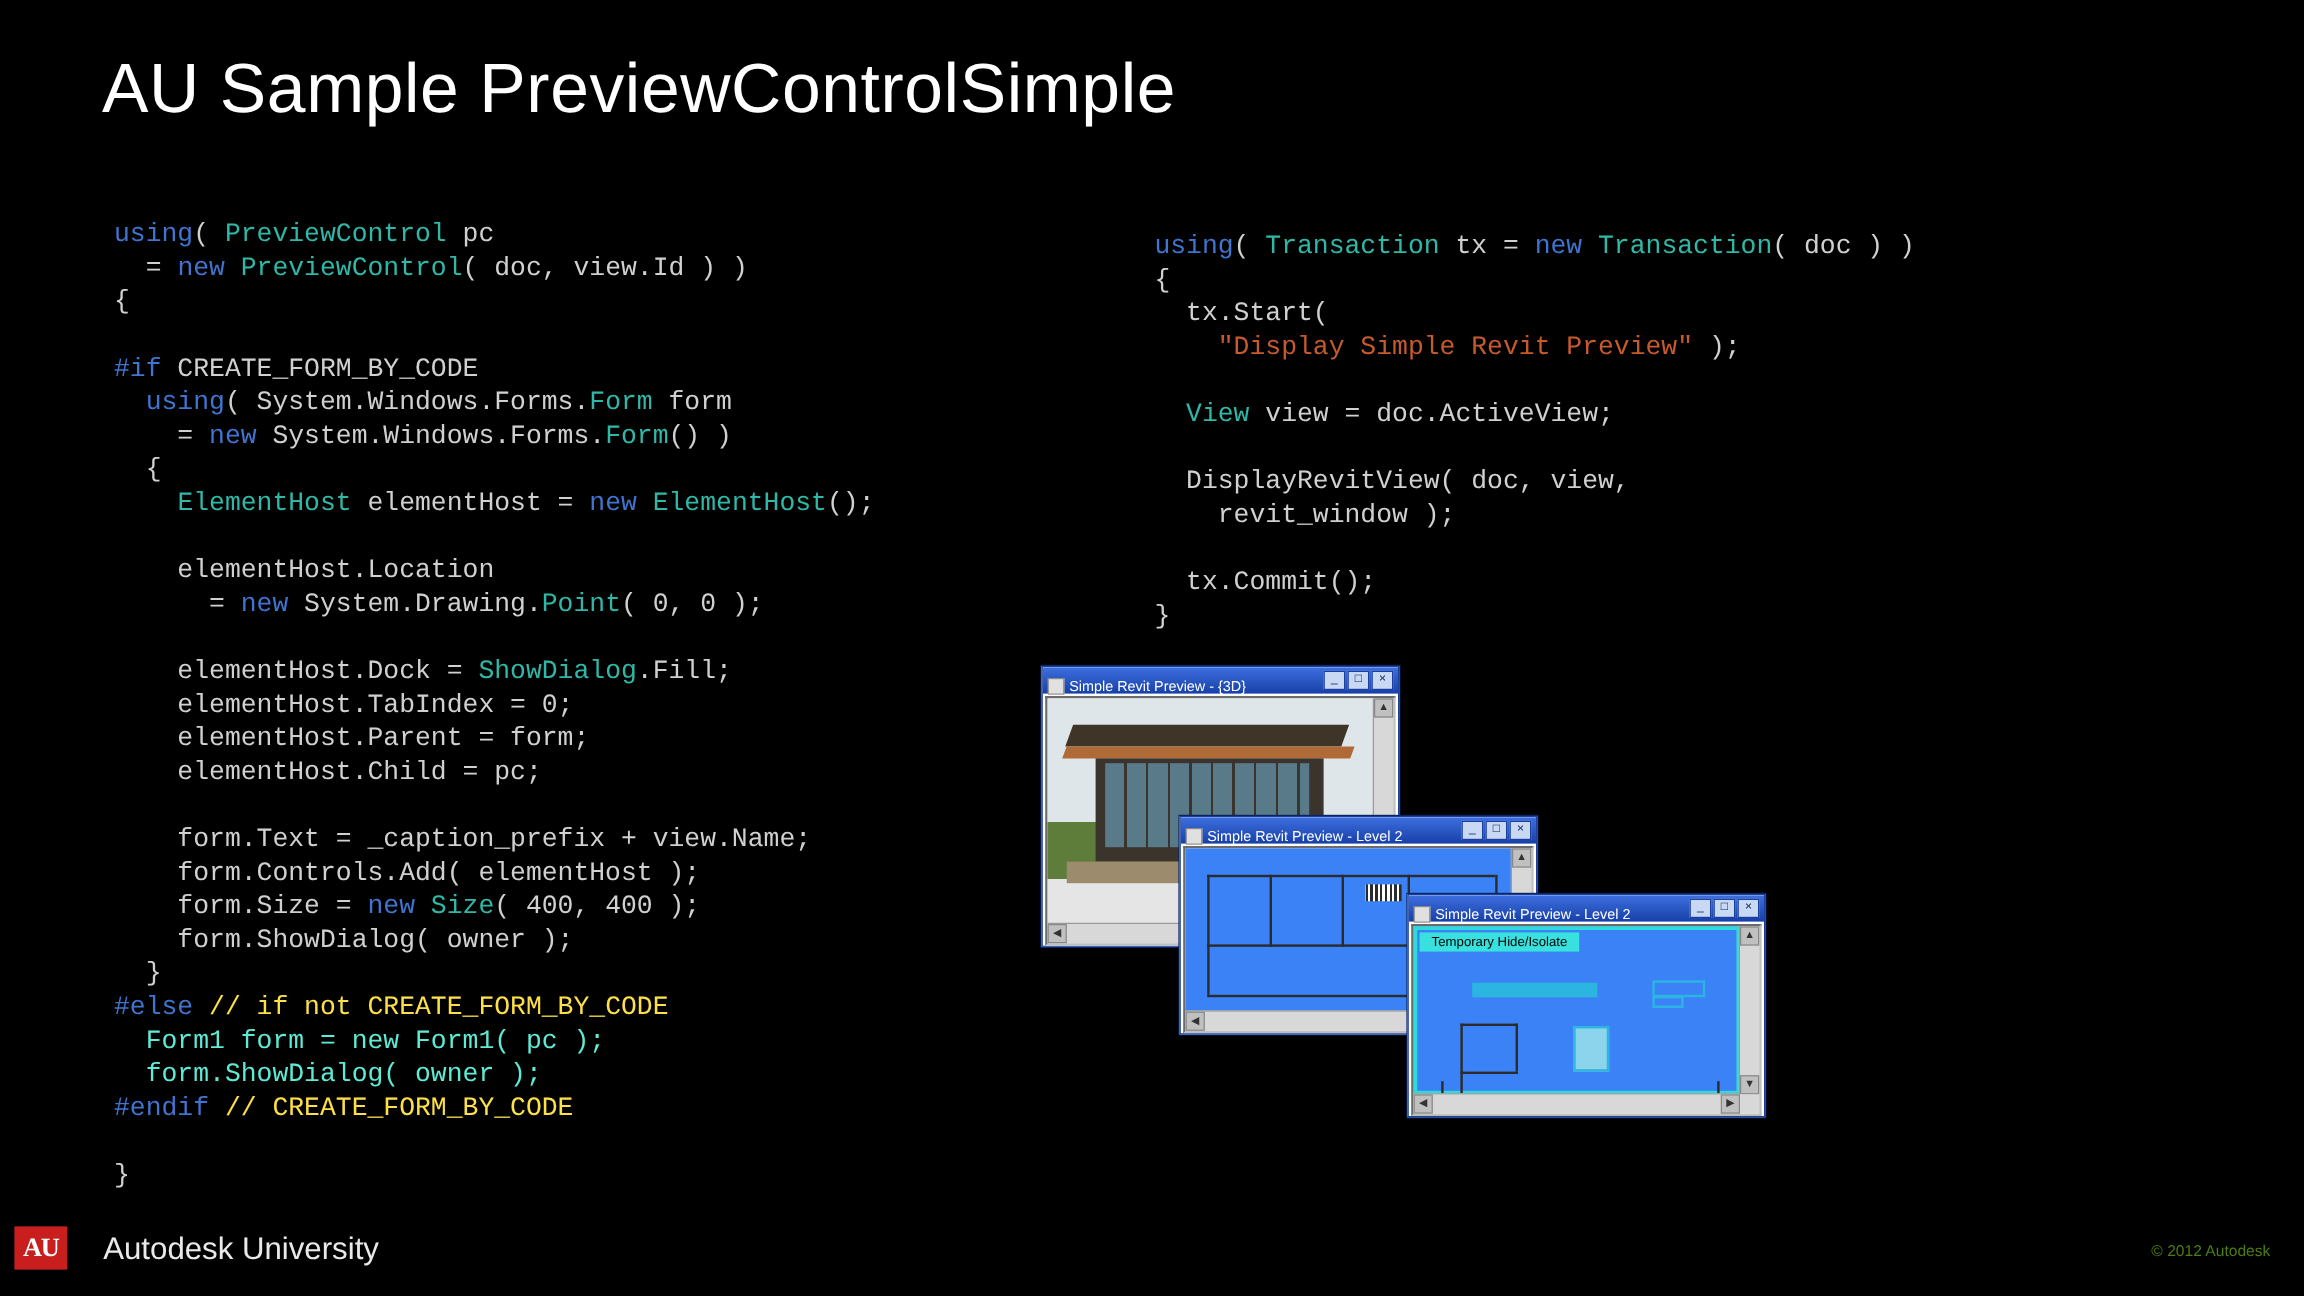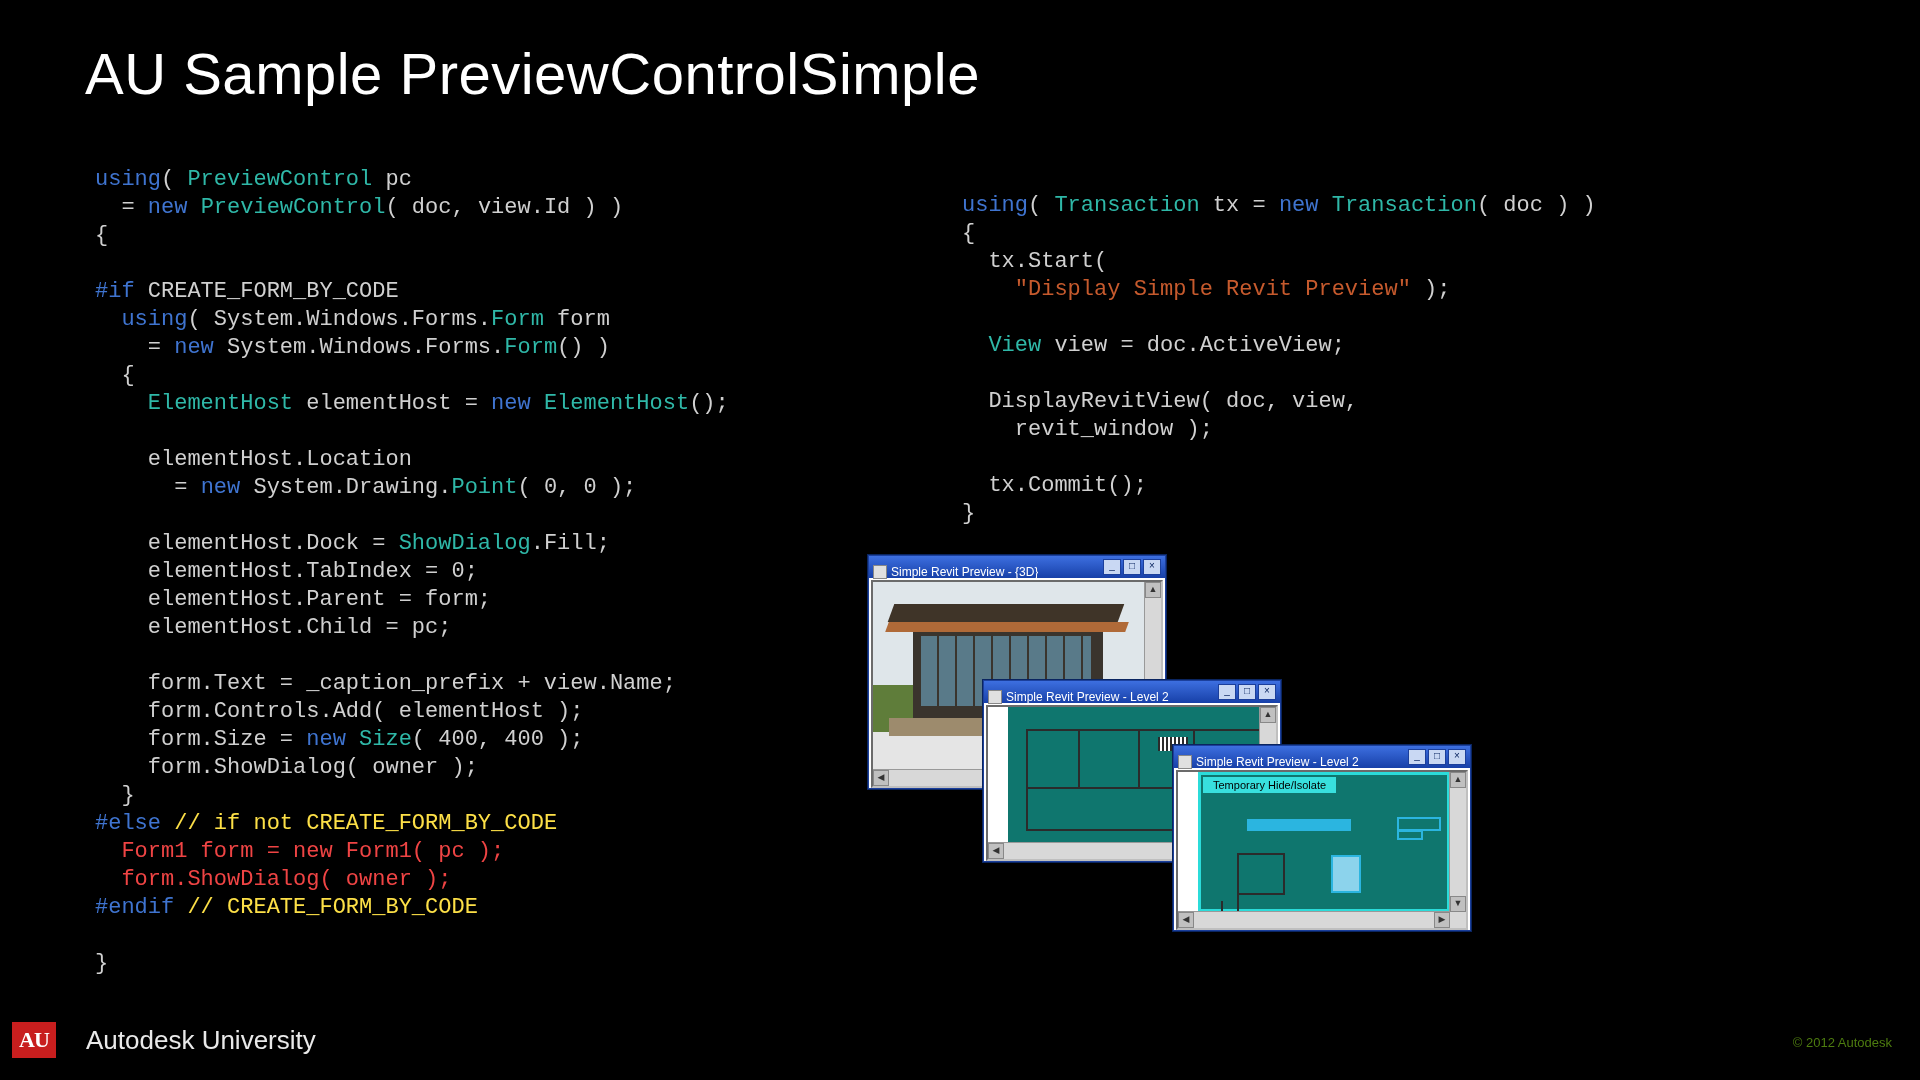--- a/index.html
+++ b/index.html
@@ -22,27 +22,27 @@
     letter-spacing: 0.5px;
   }
   .code {
     position: absolute;
     font-family: "Courier New", Courier, monospace;
     font-size: 22px;
     line-height: 28px;
     white-space: pre;
     color: #d0d0d0;
   }
-  .code-left  { top: 166px; left: 95px; }
+  .code-left  { top: 182px; left: 95px; }
   .code-right { top: 192px; left: 950px; margin-left: 12px; }
   .kw    { color: #3f74d0; }           
   .type  { color: #2fb8a8; }           
   .str   { color: #c65a2d; }           
   .cmt   { color: #fde047; }           
-  .dim   { color: #ef4444; }           
+  .dim   { color: #5eead4; }           
   .shots { position: absolute; top: 555px; left: 868px; width: 570px; height: 380px; }
   .win {
     position: absolute;
     background: #fff;
     border: 1px solid #1b3f9c;
     box-shadow: 0 0 0 1px #0a2560;
     overflow: hidden;
   }
   .win .bar {
     height: 22px;
@@ -109,22 +109,21 @@
     position:absolute; top:54px; left:48px; width:170px; height:70px;
     background: repeating-linear-gradient(90deg,#597a89 0 16px,#3a342d 16px 18px);
   }
   .w1 .deck {
     position:absolute; top:136px; left:16px; width:250px; height:18px;
     background:#9d8b6d;
   }
   
   .w2 .body .plan, .w3 .body .plan {
     position:absolute; left:0; top:0; right:16px; bottom:16px;
-    background:#0f766e;
-    margin-left:20px;
+    background:#3b82f6;
   }
   .w3 .tag {
     position:absolute; top:2px; left:2px;
     background:#38e0de; color:#000; font-size:11px;
     padding:2px 10px;
     font-family: Tahoma, Arial, sans-serif;
   }
   .w3 .plan { border: 3px solid #2bdcda; }
   .pl { position:absolute; background:#2b2b2b; }
   .pb { position:absolute; border:2px solid #2bb5e0; background:transparent; }

